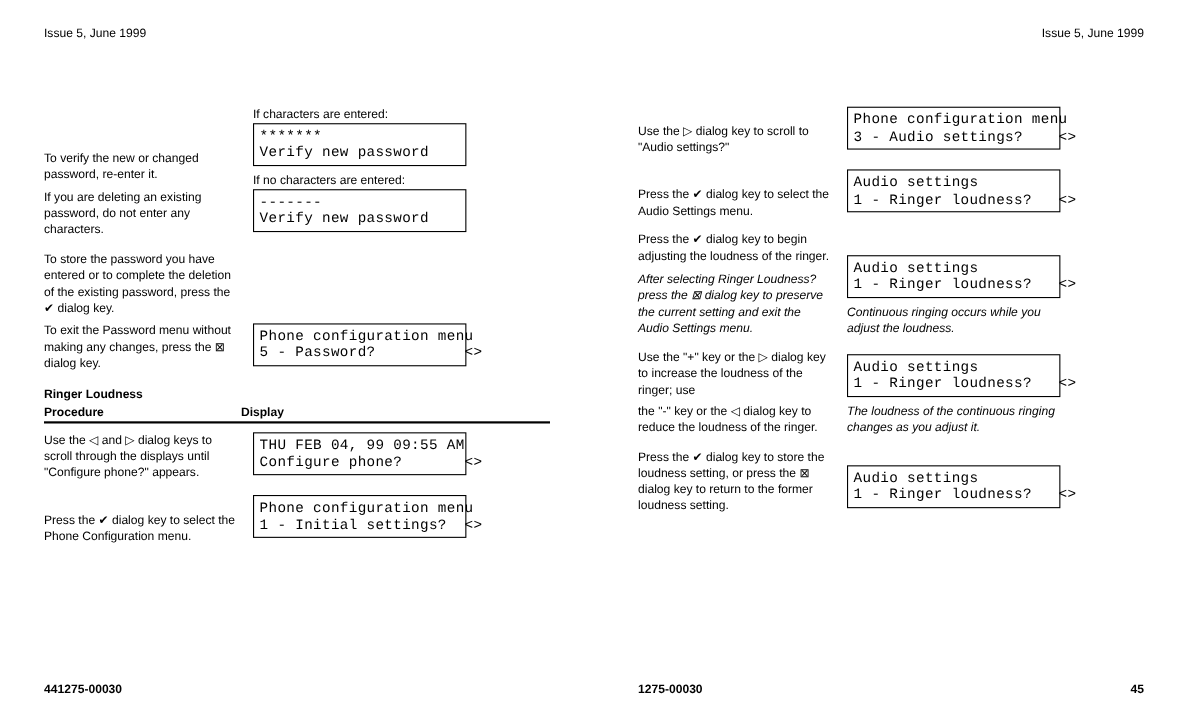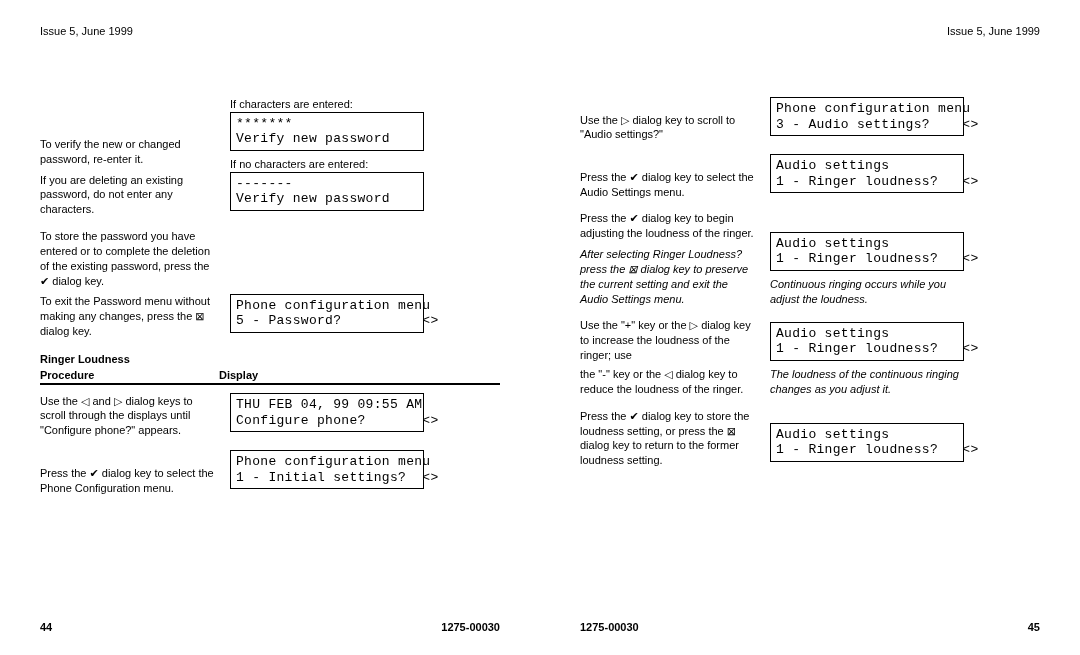--- a/index.html
+++ b/index.html
@@ -10,21 +10,21 @@
 .row{display:flex;margin-bottom:12px;align-items:flex-end}
 .col-l{width:178px;padding-right:12px;font-size:11px;line-height:1.35}
 .col-r{width:194px;font-size:11px;line-height:1.35}
 .lcd{border:1px solid #000;padding:3px 5px;font-family:"Courier New",monospace;font-size:13px;line-height:1.2;white-space:pre;letter-spacing:0.3px;margin-bottom:6px}
 .sect-title{font-weight:bold;font-size:11px;margin:14px 0 4px 0}
 .tbl-hdr{display:flex;font-weight:bold;border-bottom:2px solid #000;padding-bottom:2px;margin-bottom:8px;font-size:11px}
 .tbl-hdr .c1{width:178px;padding-right:1px}
 .tbl-hdr .c2{width:194px}
 .ital{font-style:italic}
 .ftr{position:absolute;bottom:22px;font-weight:bold;font-size:11px;display:flex}
-.ftr-l{left:40px;right:40px;justify-content:space-between}
+.ftr-l{left:40px;right:40px;}
 .ftr-r{left:40px;right:40px;justify-content:space-between}
 </style>
 </head>
 <body>
 
 <div class="spread">
 
   <div class="page">
     <div class="hdr">Issue 5, June 1999</div>
 

